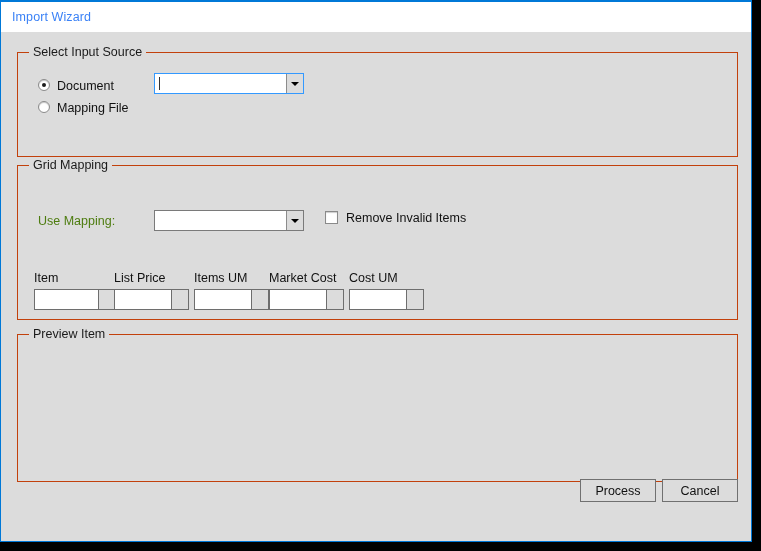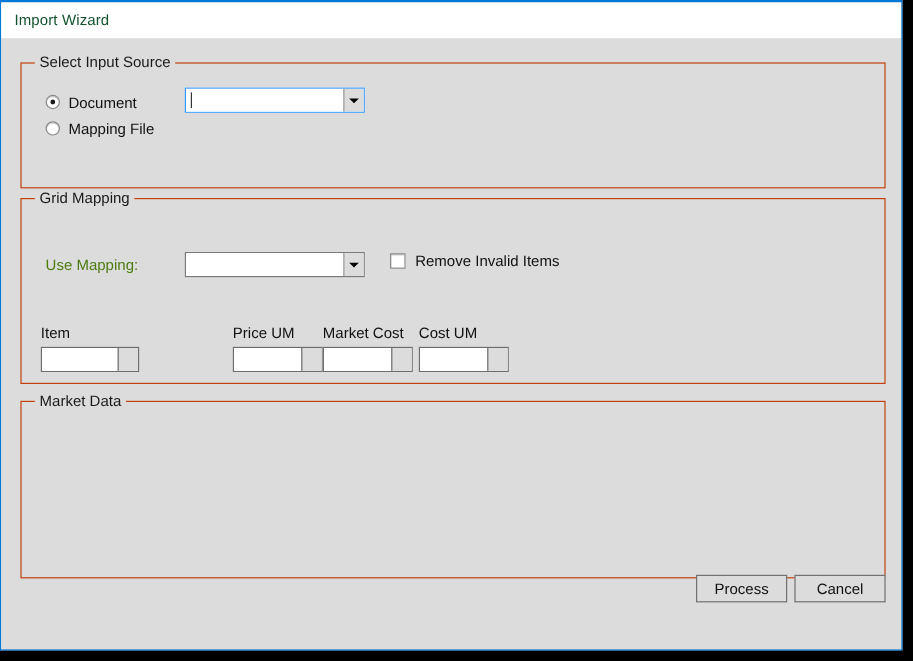--- a/index.html
+++ b/index.html
@@ -27,21 +27,21 @@
     position: absolute;
     left: 0; top: 0;
     width: 750px; height: 30px;
     background: #ffffff;
     display: flex;
     align-items: center;
   }
   #titlebar .title-text {
     margin-left: 11px;
     font-size: 12.5px;
-    color: #14532d;
+    color: #3b82f6;
     letter-spacing: .1px;
   }
 
   #client {
     position: absolute;
     left: 0; top: 30px;
     right: 0; bottom: 0;
     background: #dcdcdc;
   }
 
@@ -269,23 +269,32 @@
       <div class="col-group" style="left:16px;width:82px;">
         <span class="col-title">Item</span>
         <div class="col-combo">
           <div class="cc-field"></div>
           <div class="cc-btn">
             <span class="arrow"></span>
           </div>
         </div>
       </div>
 
+      <div class="col-group" style="left:96px;width:75px;">
+        <span class="col-title">List Price</span>
+        <div class="col-combo">
+          <div class="cc-field"></div>
+          <div class="cc-btn">
+            <span class="arrow"></span>
+          </div>
+        </div>
+      </div>
 
       <div class="col-group" style="left:176px;width:75px;">
-        <span class="col-title">Price UM</span>
+        <span class="col-title">Items UM</span>
         <div class="col-combo">
           <div class="cc-field"></div>
           <div class="cc-btn">
             <span class="arrow"></span>
           </div>
         </div>
       </div>
 
       <div class="col-group" style="left:251px;width:75px;">
         <span class="col-title">Market Cost</span>
@@ -302,21 +311,21 @@
         <div class="col-combo">
           <div class="cc-field"></div>
           <div class="cc-btn">
             <span class="arrow"></span>
           </div>
         </div>
       </div>
     </div>
 
     <div class="groupbox" id="gb-preview">
-      <span class="gb-caption">Market Data</span>
+      <span class="gb-caption">Preview Item</span>
       <div style="position:absolute;left:0;top:0;right:0;bottom:0;"></div>
     </div>
 
     <div class="dlg-button" id="btn-process">Process</div>
     <div class="dlg-button" id="btn-cancel">Cancel</div>
 
   </div>
 </div>
 
 </body></html>

